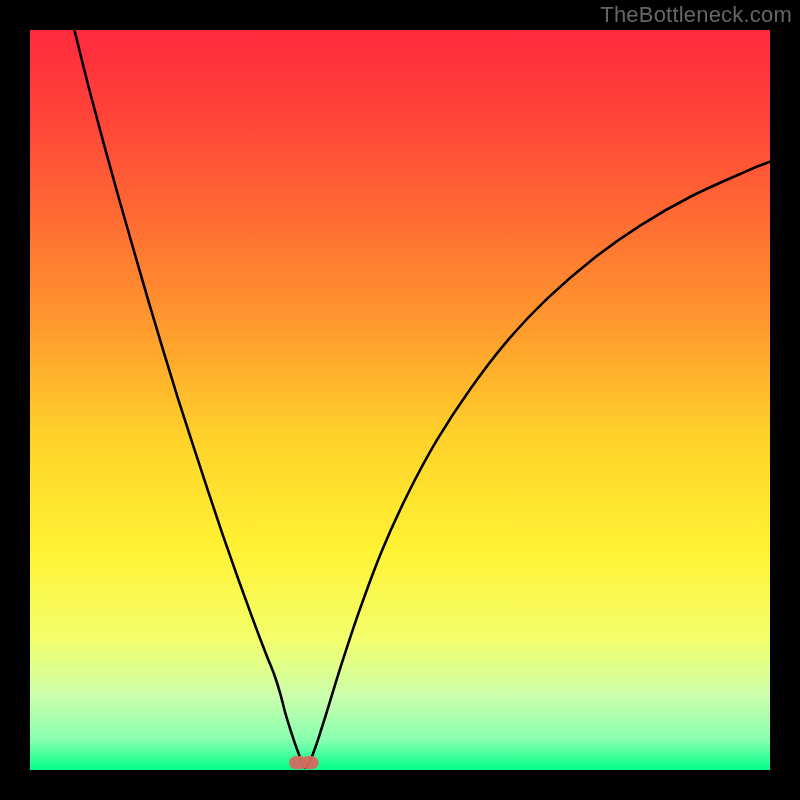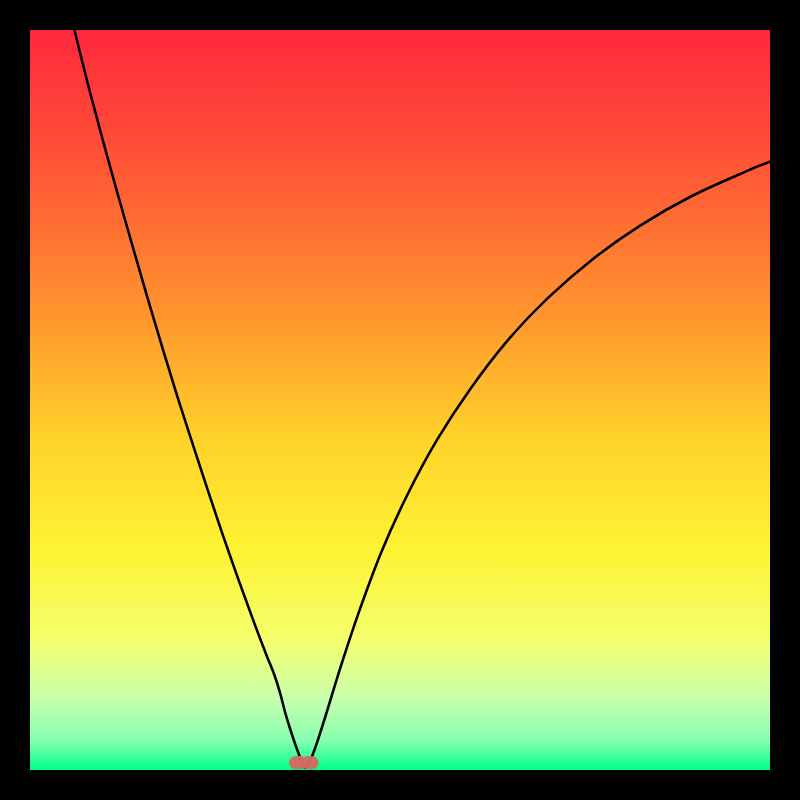--- a/index.html
+++ b/index.html
@@ -41,20 +41,21 @@
   }
   .marker {
     fill: #d46a5f;
     opacity: 0.95;
   }
 </style>
 </head>
 <body>
 
 <div class="outer">
+  <div class="watermark">TheBottleneck.com</div>
   <div class="plot">
     <svg viewBox="0 0 100 100" preserveAspectRatio="none">
       <defs>
         <linearGradient id="bg-grad" x1="0" y1="0" x2="0" y2="1">
             <stop offset="0%" stop-color="#ff2a3d"></stop>
             <stop offset="12%" stop-color="#ff4438"></stop>
             <stop offset="25%" stop-color="#ff6a33"></stop>
             <stop offset="40%" stop-color="#ff9a2e"></stop>
             <stop offset="55.00000000000001%" stop-color="#ffd22a"></stop>
             <stop offset="70%" stop-color="#fff233"></stop>

